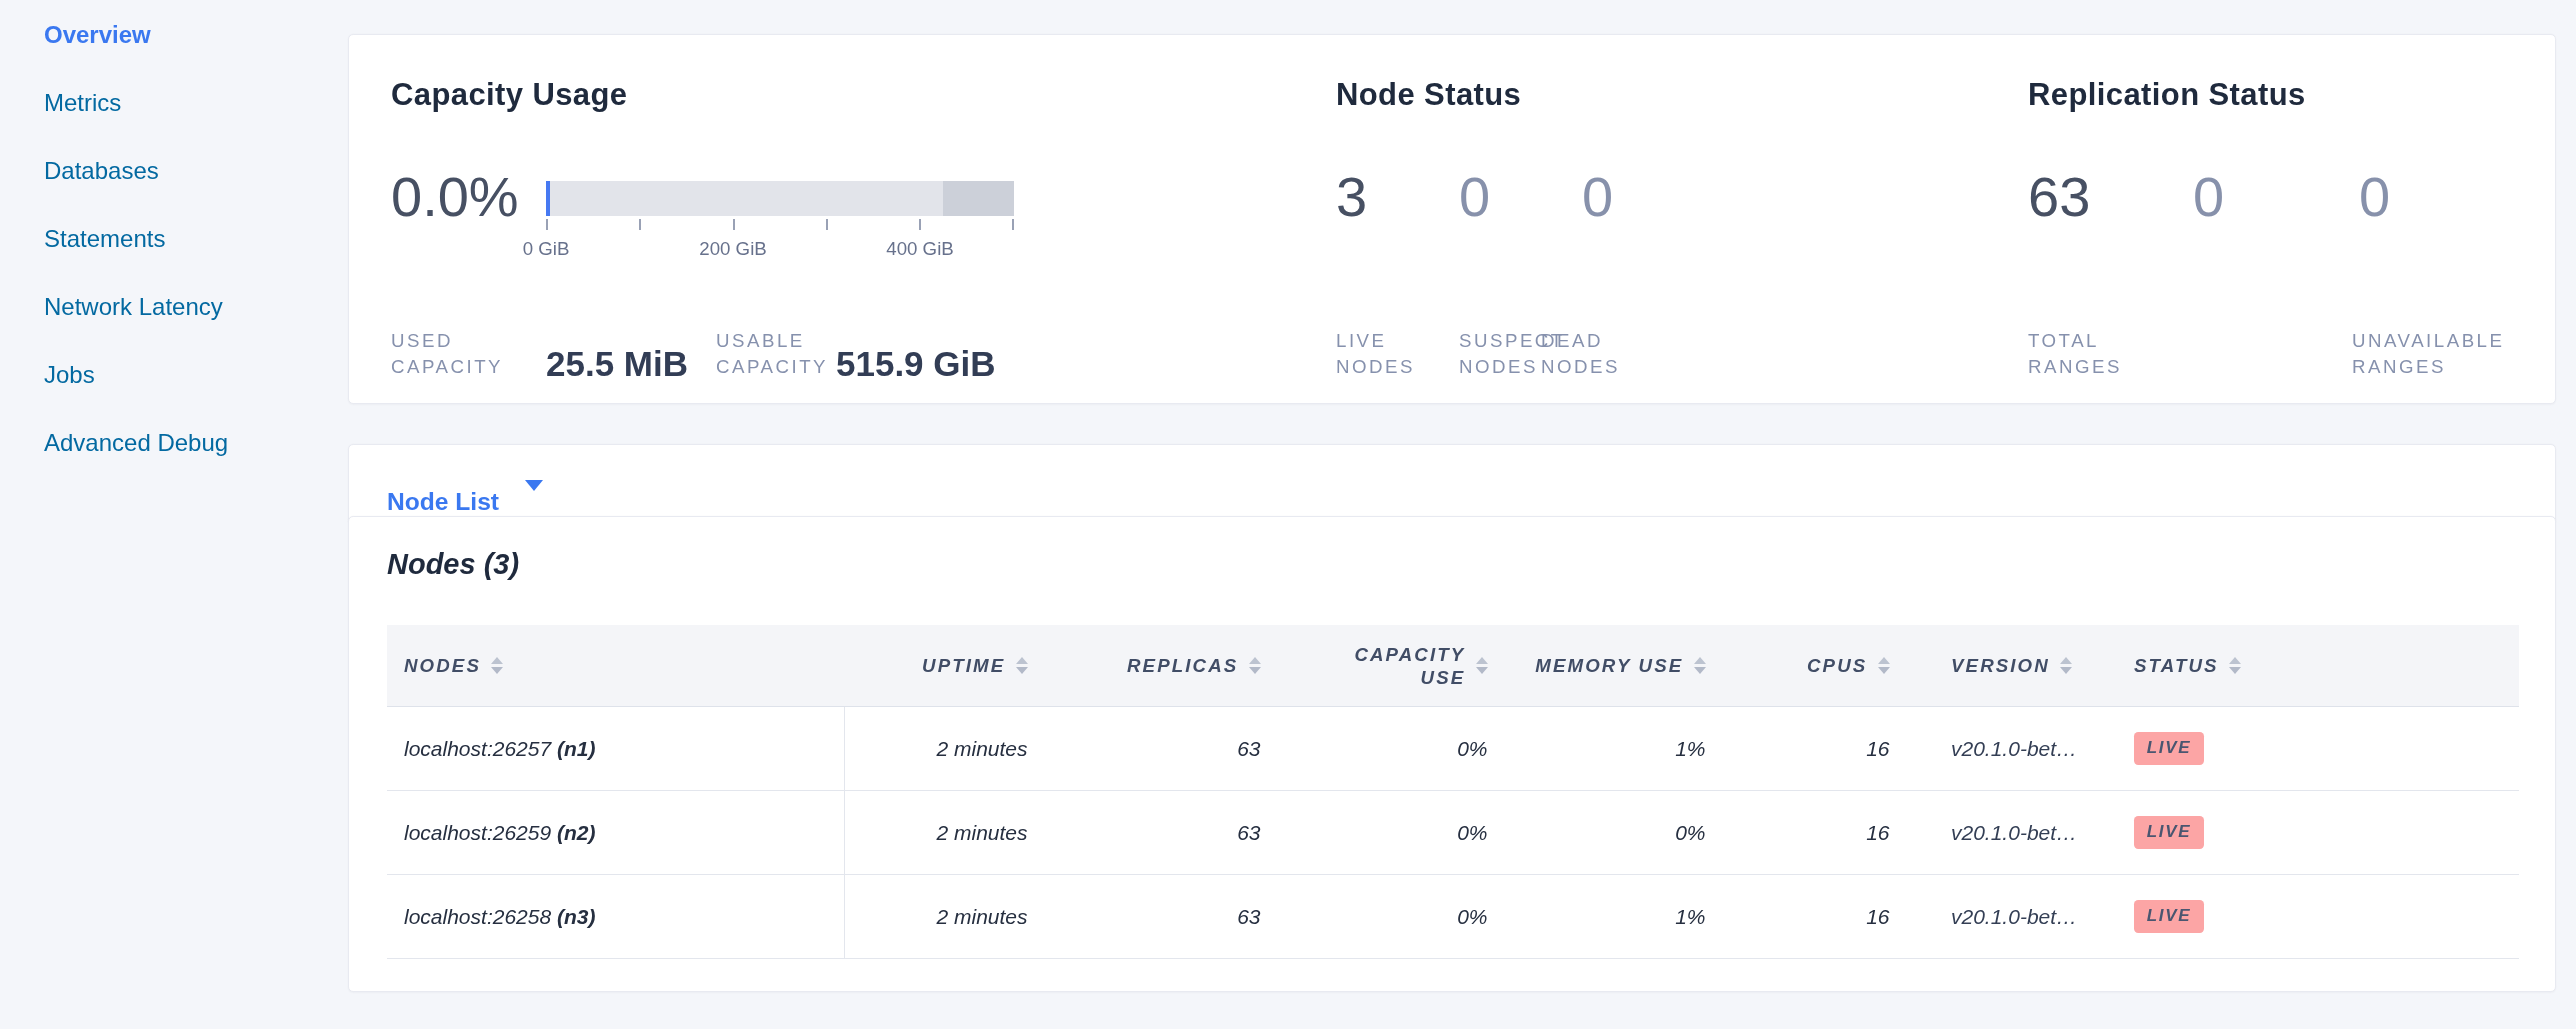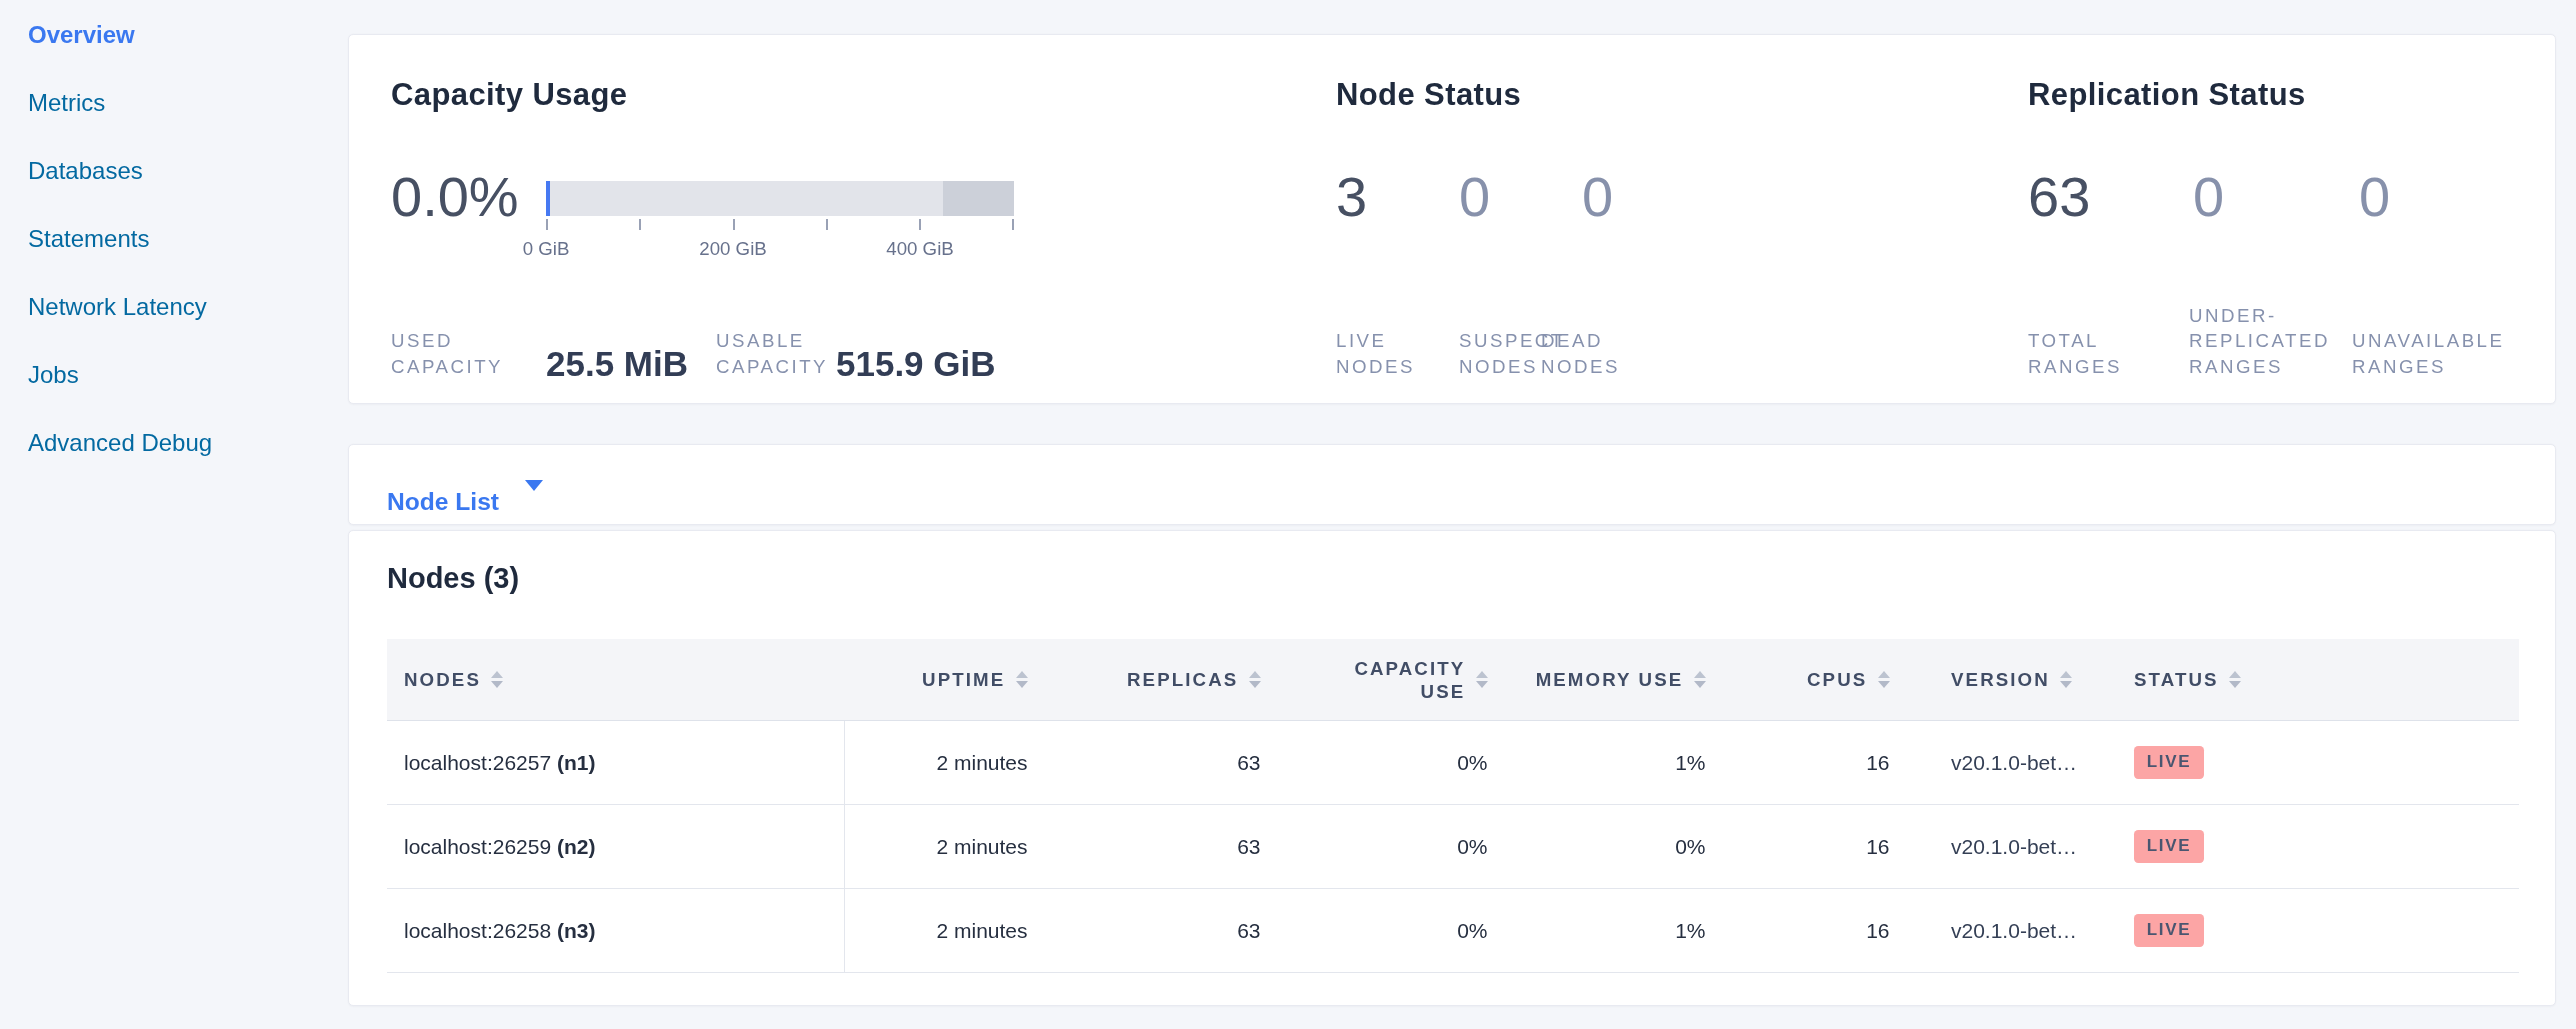--- a/index.html
+++ b/index.html
@@ -6,37 +6,37 @@
   html, body { width: 2576px; height: 1030px; }
   body {
     position: relative;
     background: #f4f6fa;
     font-family: "Liberation Sans", sans-serif;
     color: #2b3547;
     overflow: hidden;
   }
 
   
-  .sidebar { position: absolute; left: 0; top: 0; width: 340px; height: 964px; }
+  .sidebar { position: absolute; left: 16px; top: 0; width: 340px; height: 964px; }
   .sidebar ul { position: absolute; top: 21px; left: 28px; list-style: none; }
   .sidebar li {
     height: 27px; line-height: 27px; margin-bottom: 41px;
     font-size: 24px; color: #0369a1; cursor: pointer; white-space: nowrap;
   }
   .sidebar li.active { color: #3a78f0; font-weight: 700; }
 
   
   .card {
     position: absolute; left: 348px; width: 2208px;
     background: #ffffff; border: 0.8px solid #e8eaf1; border-radius: 5.1px;
     box-shadow: 0 0.8px 1.7px rgba(40,50,80,0.04);
   }
   .card-summary { top: 34px; height: 370px; }
   .card-nodelist { top: 444px; height: 81px; }
-  .card-table { top: 530px; height: 476px; }
+  .card-table { top: 516px; height: 476px; font-style: italic; }
 
   
   .panel-title {
     position: absolute; top: 42px;
     font-size: 31px; font-weight: 600; color: #1f2a3d; letter-spacing: 0.4px;
     white-space: nowrap;
   }
   .t-capacity { left: 42px; }
   .t-nodes    { left: 987px; }
   .t-repl     { left: 1679px; }
@@ -183,21 +183,20 @@
   <div class="big-number muted" style="left:1233px;">0</div>
   <div class="stat-label" style="left:987px; width:93px;">LIVE NODES</div>
   <div class="stat-label" style="left:1110px; width:119px;">SUSPECT NODES</div>
   <div class="stat-label" style="left:1192px; width:93px;">DEAD NODES</div>
 
   <h2 class="panel-title t-repl">Replication Status</h2>
   <div class="big-number strong" style="left:1679px;">63</div>
   <div class="big-number muted" style="left:1844px;">0</div>
   <div class="big-number muted" style="left:2010px;">0</div>
   <div class="stat-label" style="left:1679px; width:110px;">TOTAL RANGES</div>
-  <div class="stat-label" style="left:1840px; width:157px;">UNDER-REPLICATED RANGES</div>
   <div class="stat-label" style="left:2003px; width:178px;">UNAVAILABLE RANGES</div>
 </section>
 
 <section class="card card-nodelist">
   <div class="nodelist-inner">
     <span class="nodelist-label">Node List</span>
     <span class="caret-down"></span>
   </div>
 </section>
 

